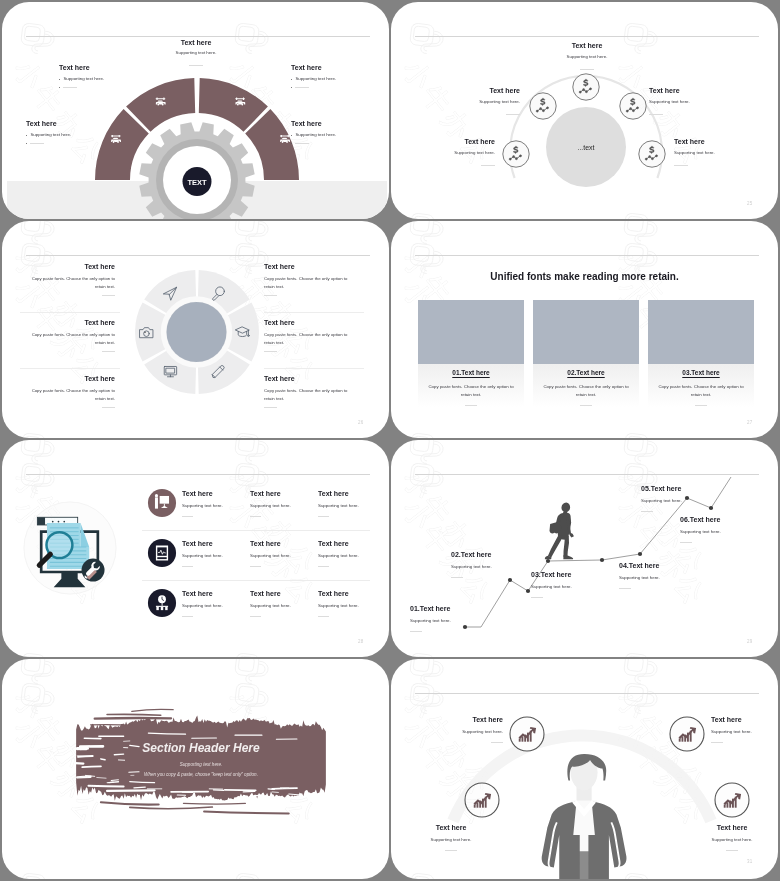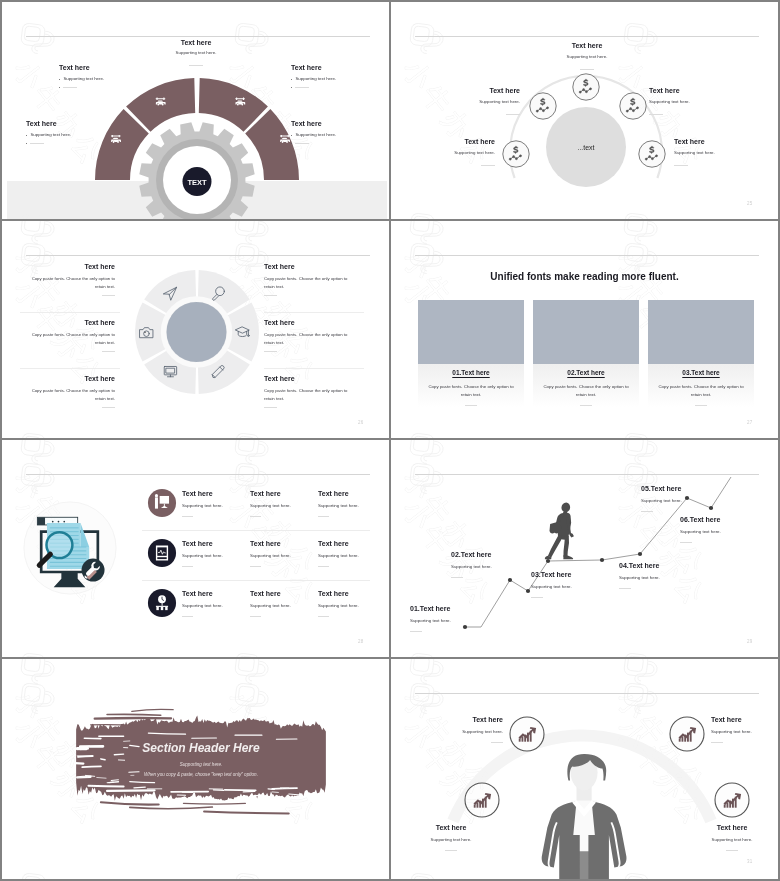--- a/index.html
+++ b/index.html
@@ -1,21 +1,21 @@
 <!DOCTYPE html>
 <html><head>
 <meta charset="utf-8">
 <title>Slide Thumbnails</title>
 <style>
   html,body{margin:0;padding:0;}
   body{width:780px;height:881px;background:#828282;
        font-family:"Liberation Sans",sans-serif;overflow:hidden;
        -webkit-font-smoothing:antialiased;}
   .grid{position:absolute;left:0;top:0;width:780px;height:881px;z-index:2;}
-  .slide{position:absolute;background:#fff;overflow:hidden;}
+  .slide{position:absolute;background:#fff;overflow:hidden;border-radius:27px;}
 
   
   .t-h{font-weight:bold;color:#1a1a22;}
   .t-s{color:#39393f;}
   .topline{position:absolute;height:1px;background:#d5d5d5;}
   .pagenum{position:absolute;color:#cfcfcf;font-size:4.5px;letter-spacing:.2px;}
   .ul{position:absolute;height:1px;background:#dcdcdc;}
   svg{display:block;}
 
   
@@ -341,21 +341,21 @@
     <div style="position:absolute;left:18px;top:147px;width:100px;height:1px;background:#ededed;"></div>
     <div style="position:absolute;left:262px;top:91px;width:100px;height:1px;background:#ededed;"></div>
     <div style="position:absolute;left:262px;top:147px;width:100px;height:1px;background:#ededed;"></div>
 
     <div class="pagenum" style="left:356px;top:199px;">26</div>
   </div>
 
   <div class="slide" style="left:391px;top:221px;width:387px;height:217px;">
     <div class="topline" style="left:24px;top:34px;width:344px;"></div>
 
-    <div class="t-h" style="position:absolute;left:0;top:50px;width:387px;text-align:center;font-size:10px;">Unified fonts make reading more fluent.</div>
+    <div class="t-h" style="position:absolute;left:0;top:50px;width:387px;text-align:center;font-size:10px;">Unified fonts make reading more retain.</div>
 
     <div style="position:absolute;left:27px;top:79px;width:106px;">
       <div style="width:106px;height:64px;background:#aeb6c2;"></div>
       <div style="width:106px;height:43px;background:linear-gradient(#efefef,#ffffff);"></div>
       <div class="t-h" style="position:absolute;left:0;top:69px;width:106px;text-align:center;font-size:6.5px;text-decoration:underline;text-underline-offset:1.5px;">01.Text here</div>
       <div class="t-s" style="position:absolute;left:6px;top:83px;width:94px;text-align:center;font-size:4.4px;line-height:1.9;">Copy paste fonts. Choose the only option to retain text.</div>
       <div class="ul" style="left:47px;top:105px;width:12px;"></div>
     </div>
 
     <div style="position:absolute;left:142px;top:79px;width:106px;">

